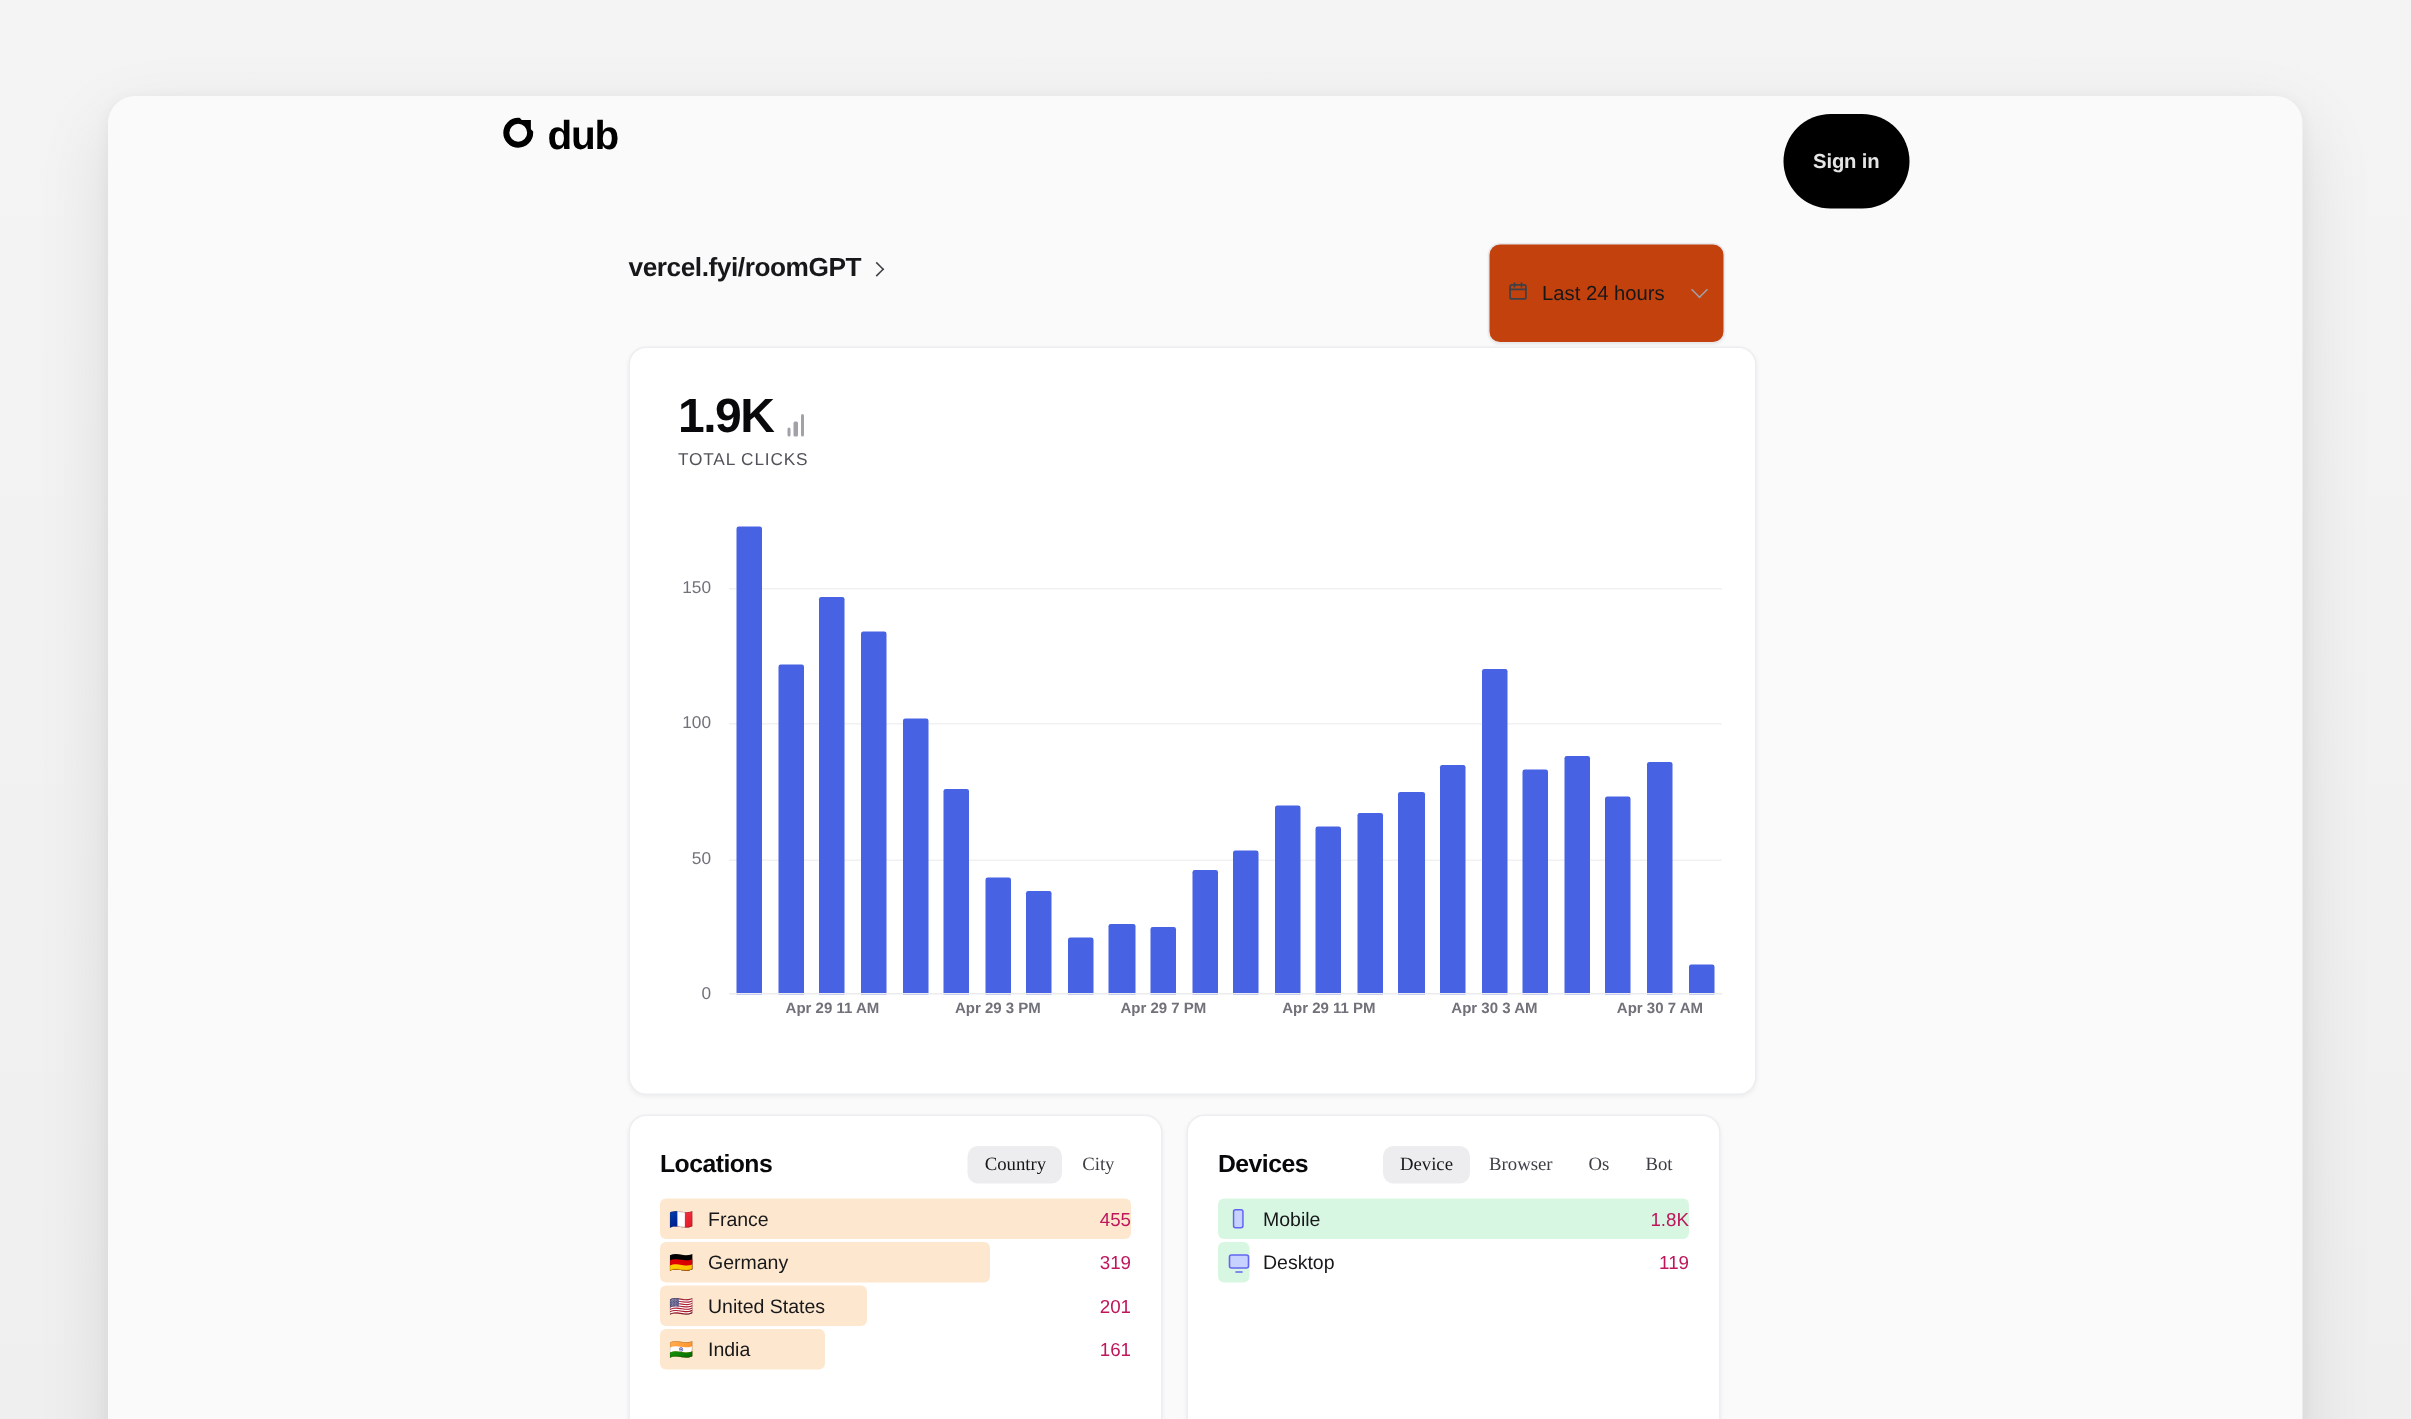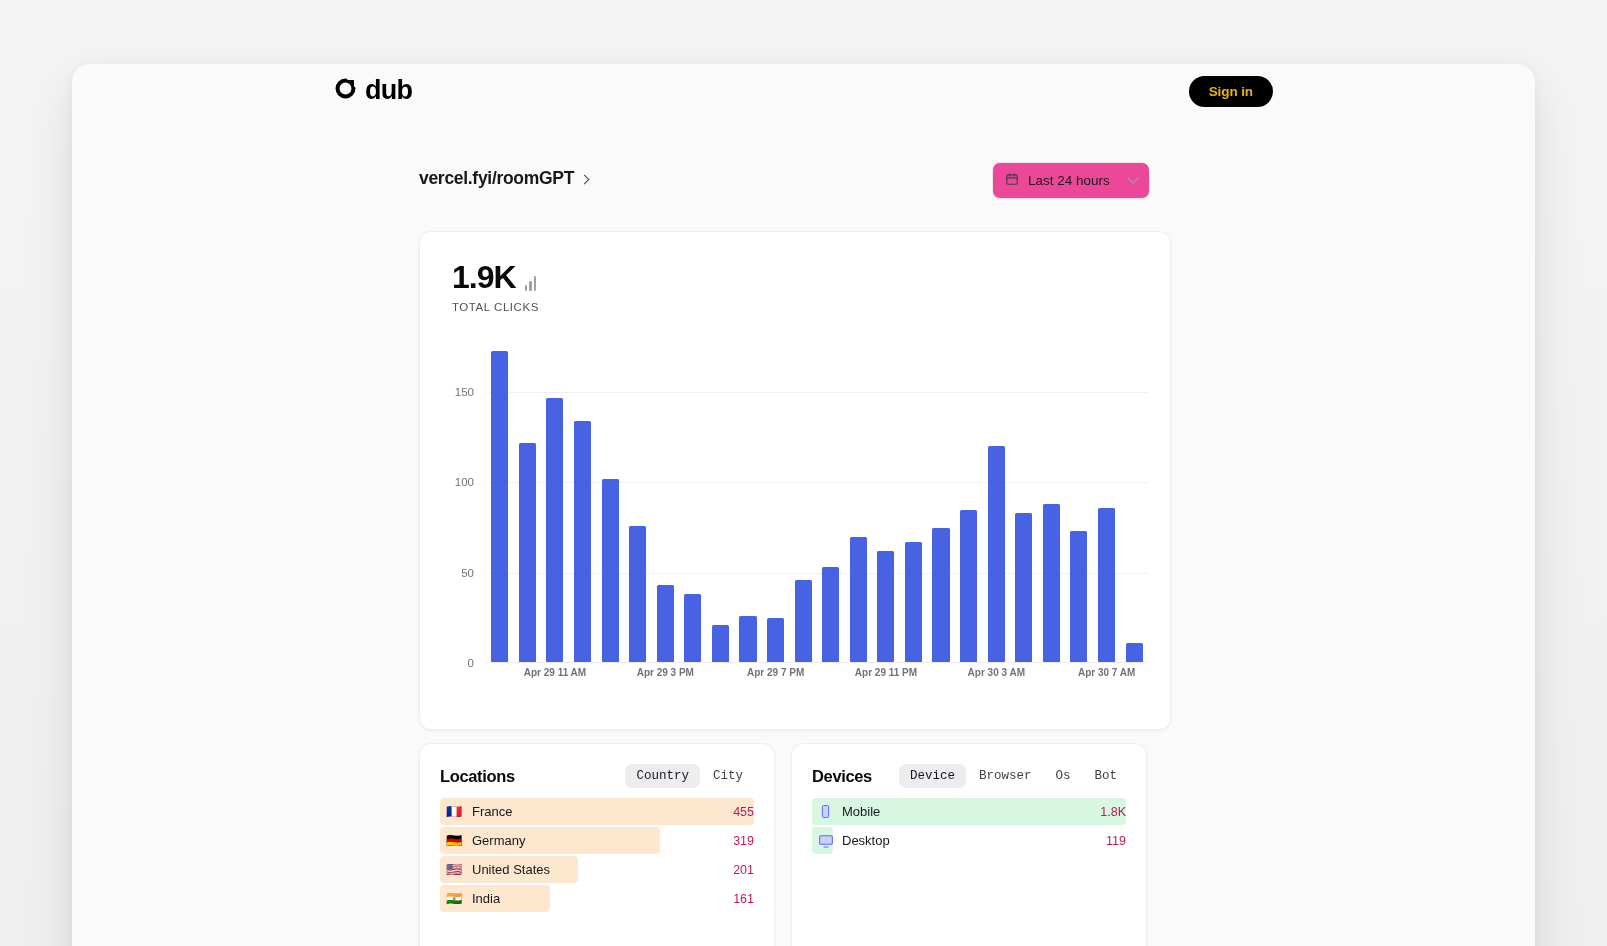--- a/index.html
+++ b/index.html
@@ -59,24 +59,24 @@
     font-weight: 700;
     letter-spacing: -0.8px;
     color: #000;
     line-height: 1;
   }
   .signin-btn {
     position: absolute;
     right: 262px;
     top: 12px;
     background: #000;
-    color: #eab308;
+    color: #e5e5e5;
     border: none;
     border-radius: 999px;
-    padding: 8px 20px;
+    padding: 24px 20px;
     font-size: 13.5px;
     font-weight: 600;
     font-family: "Liberation Sans", sans-serif;
     cursor: pointer;
     letter-spacing: -0.1px;
   }
 
   
   .subheader {
     position: absolute;
@@ -105,24 +105,24 @@
     transform: rotate(45deg);
     margin-top: 1px;
   }
   .daterange {
     position: absolute;
     right: 385px;
     top: 6px;
     display: flex;
     align-items: center;
     gap: 9px;
-    background: #ec4899;
+    background: #c2410c;
     border: 1px solid #e8e8ec;
     border-radius: 8px;
-    padding: 9px 12px;
+    padding: 24px 12px;
     min-width: 158px;
     box-shadow: 0 1px 2px rgba(16,24,40,.05);
     cursor: pointer;
     font-size: 13.5px;
     color: #18181b;
     font-weight: 500;
   }
   .daterange .label { flex: 1; }
   .chev-down {
     width: 8px; height: 8px;
@@ -260,21 +260,21 @@
   .tabs { display: flex; gap: 2px; margin-left: auto; }
   .tab {
     font-size: 12.5px;
     color: #3f3f46;
     padding: 5px 11px;
     border-radius: 7px;
     cursor: pointer;
     font-weight: 500;
     background: transparent;
     border: none;
-    font-family: Liberation Mono, monospace;
+    font-family: Liberation Serif, serif;
     white-space: nowrap;
   }
   .tab.active { background: #ededf0; color: #18181b; }
 
   .rows { padding: 10px 20px 0 20px; }
   .row {
     position: relative;
     height: 27px;
     display: flex;
     align-items: center;

